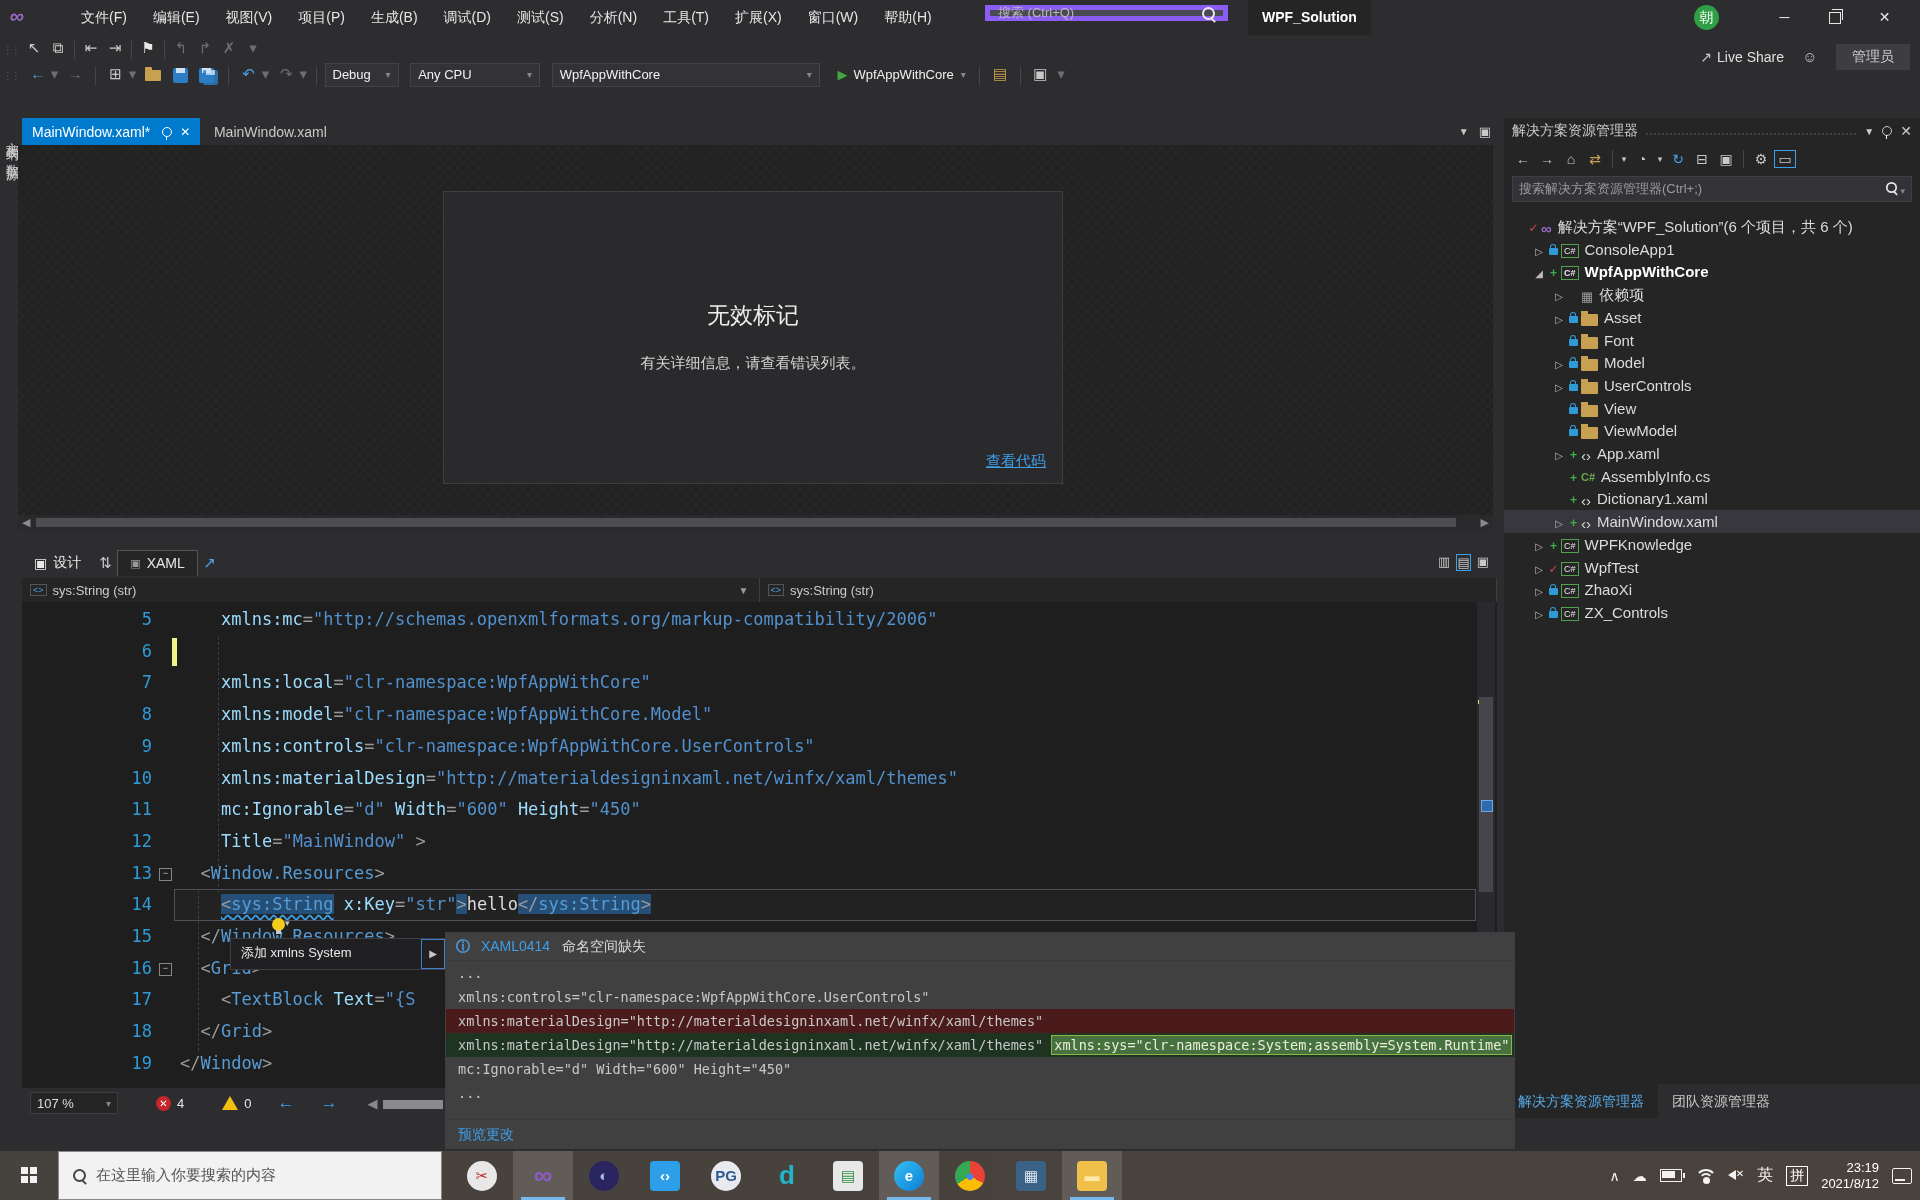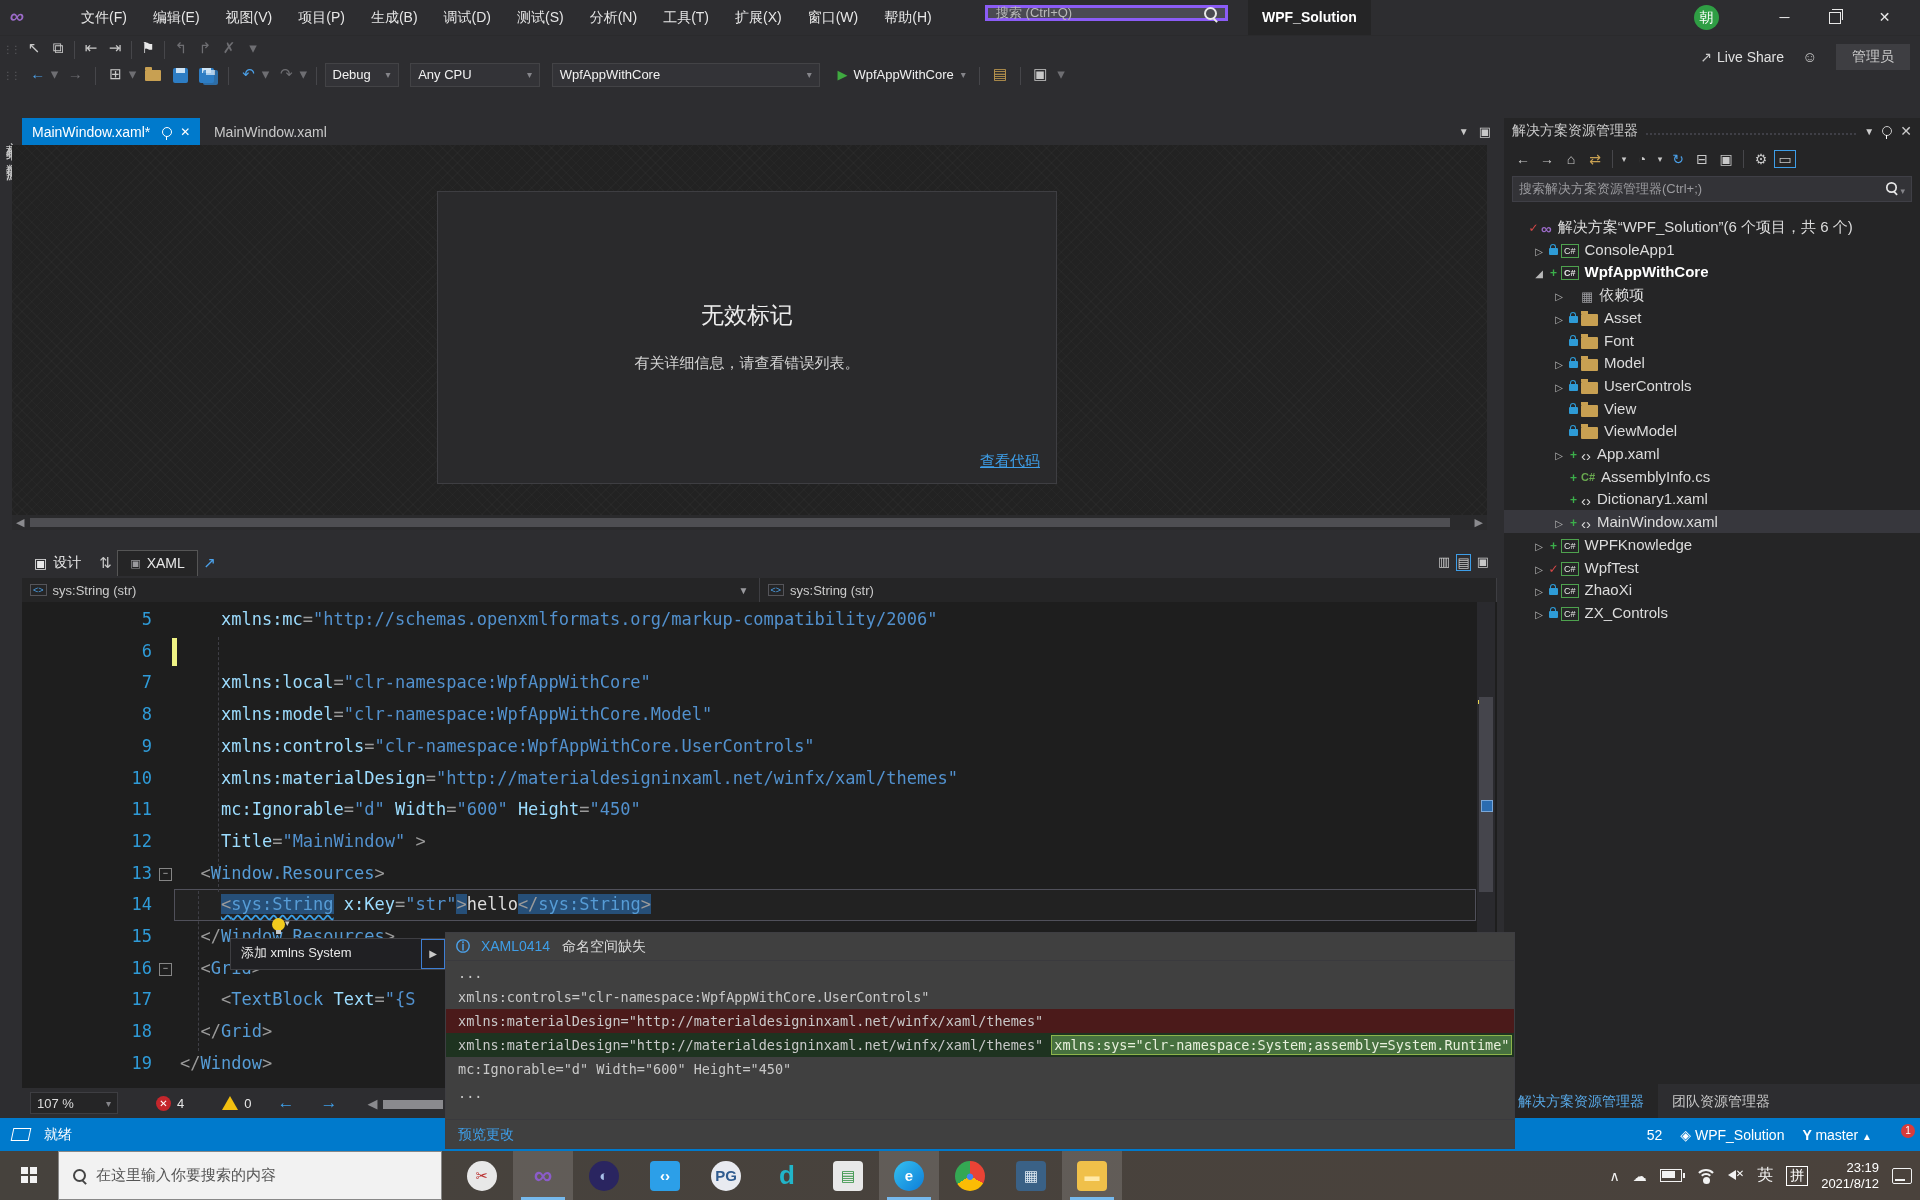--- a/index.html
+++ b/index.html
@@ -6,21 +6,21 @@
   #stage{position:relative;width:1920px;height:1200px;overflow:hidden;
          font-family:"Liberation Sans","DejaVu Sans",sans-serif;color:#CCC;
          background:#2D2D30;font-size:13px;}
   .abs{position:absolute;}
   .ic{display:inline-block;text-align:center;}
   
   #titlebar{left:0;top:0;width:1920px;height:35px;background:#2D2D30;}
   #vslogo{left:10px;top:5px;font-size:20px;font-weight:bold;color:#9B6BC8;transform:skewX(-8deg);}
   #menubar{left:68px;top:0;height:35px;display:flex;align-items:center;}
   .menu-item{padding:0 13px;height:35px;line-height:35px;color:#E6E6E6;font-size:14px;cursor:default;}
-  #qsearch{left:985px;top:5px;width:243px;height:16px;background:#4A4A52;border:3px solid #8b5cf6;
+  #qsearch{left:985px;top:5px;width:243px;height:16px;background:#4A4A52;border:5px solid #8b5cf6;
            display:flex;align-items:center;justify-content:space-between;padding:0 8px;box-sizing:border-box;}
   #qsearch .ph{color:#B9B9B9;font-size:13px;}
   .mag{width:9px;height:9px;border:2px solid #E8E8E8;border-radius:50%;position:relative;display:inline-block;}
   .mag::after{content:"";position:absolute;width:2px;height:6px;background:#E8E8E8;left:8px;top:8px;transform:rotate(-45deg);}
   #wintitle{left:1248px;top:0;height:35px;line-height:35px;padding:0 14px;background:#252526;
             color:#FFF;font-weight:bold;font-size:14px;}
   #avatar{left:1694px;top:5px;width:25px;height:25px;border-radius:50%;background:#2F9E44;color:#FFF;
           font-size:14px;text-align:center;line-height:25px;}
   .winbtn{top:0;width:45px;height:35px;text-align:center;line-height:35px;color:#E8E8E8;font-size:14px;}
   #btn-min{left:1762px;} #btn-restore{left:1812px;} #btn-close{left:1862px;}
@@ -51,21 +51,21 @@
   .vtab{writing-mode:vertical-rl;color:#C8C8C8;font-size:13px;margin:14px 0 0 3px;letter-spacing:2px;}
   
   #tabrow{left:22px;top:118px;width:1475px;height:27px;background:#2D2D30;}
   .doctab{display:inline-flex;align-items:center;height:27px;padding:0 10px;font-size:14px;}
   .doctab.active{background:#007ACC;color:#FFF;}
   .doctab.idle{color:#C8C8C8;}
   .pin{display:inline-block;width:8px;height:8px;border:1px solid #FFF;border-radius:50%;position:relative;margin:0 8px 0 12px;}
   .pin::after{content:"";position:absolute;left:3px;top:8px;width:1px;height:4px;background:#FFF;}
   #tabrow-icons{position:absolute;right:6px;top:0;height:27px;display:flex;align-items:center;gap:10px;color:#C8C8C8;}
   
-  #designer{left:12px;top:145px;width:1475px;height:385px;background-color:#222;
+  #designer{left:18px;top:145px;width:1475px;height:385px;background-color:#222;
     background-image:repeating-linear-gradient(45deg,rgba(255,255,255,.02) 0 1px,transparent 1px 7px),
                      repeating-linear-gradient(-45deg,rgba(255,255,255,.02) 0 1px,transparent 1px 7px);}
   #err-card{left:425px;top:46px;width:618px;height:291px;background:#2A2A2C;border:1px solid #3E3E42;}
   #err-title{width:100%;top:108px;text-align:center;color:#EDEDED;font-size:23px;}
   #err-msg{width:100%;top:162px;text-align:center;color:#D4D4D4;font-size:15px;}
   #err-link{right:16px;bottom:12px;color:#3E9EE8;font-size:15px;text-decoration:underline;}
   #dscroll{left:0;top:370px;width:1475px;height:15px;background:#2A2A2C;}
   #dscroll .thumb{position:absolute;left:18px;top:3px;width:1420px;height:9px;background:#4E4E52;}
   #dscroll .ar{position:absolute;top:0;color:#8A8A8E;font-size:11px;line-height:15px;}
   
@@ -452,33 +452,20 @@
         <div class="trow" style="top: 345.5px; padding-left: 28px;"><span class="texp">▷</span><span class="tbadge check">✓</span><span class="ti ti-csproj">C#</span><span>WpfTest</span></div>
         <div class="trow" style="top: 368.2px; padding-left: 28px;"><span class="texp">▷</span><span class="tbadge"><span class="b-lock"></span></span><span class="ti ti-csproj">C#</span><span>ZhaoXi</span></div>
         <div class="trow" style="top: 390.9px; padding-left: 28px;"><span class="texp">▷</span><span class="tbadge"><span class="b-lock"></span></span><span class="ti ti-csproj">C#</span><span>ZX_Controls</span></div>
       </div>
     <div id="setabs">
       <span class="setab active">解决方案资源管理器</span>
       <span class="setab">团队资源管理器</span>
     </div>
   </div>
 
-  <div id="statusbar" class="abs">
-    <span id="sb-layout" class="abs"></span>
-    <span id="sb-ready" class="abs">就绪</span>
-    <span id="sb-right" class="abs">
-      <span>52</span>
-      <span><span>◈ </span><span>WPF_Solution</span></span>
-      <span><span style="font-weight:bold">Y </span><span>master</span> <span style="font-size:10px">▲</span></span>
-      <span id="sb-bell">
-        <span class="cup"></span><span class="bar"></span>
-        <span id="sb-badge">1</span>
-      </span>
-    </span>
-  </div>
 
   <div id="taskbar" class="abs">
     <div id="startbtn" class="abs">
       <span class="wingrid">
         <i style="left:0;top:0"></i>
           <i style="left:9px;top:0"></i>
           <i style="left:0;top:9px"></i>
           <i style="left:9px;top:9px"></i>
       </span>
     </div>

